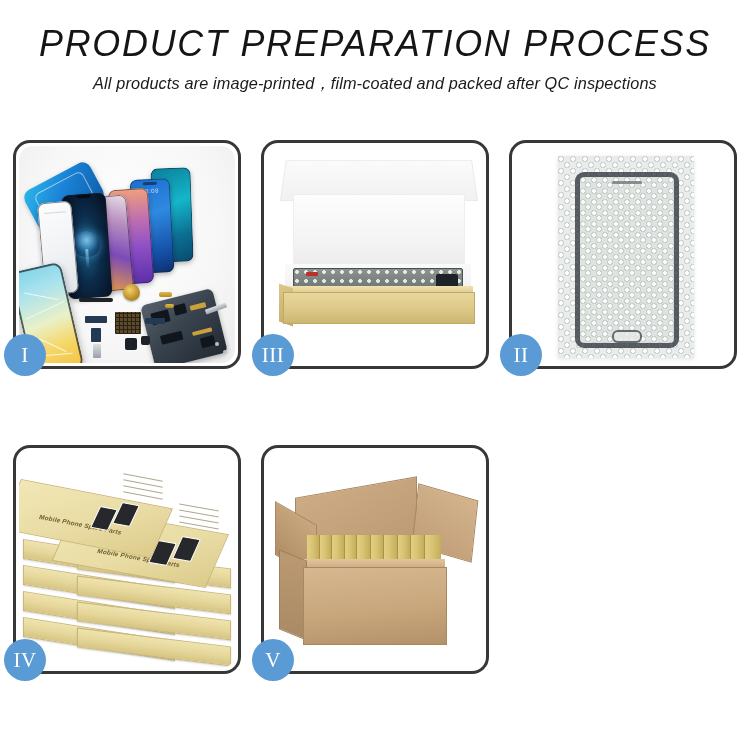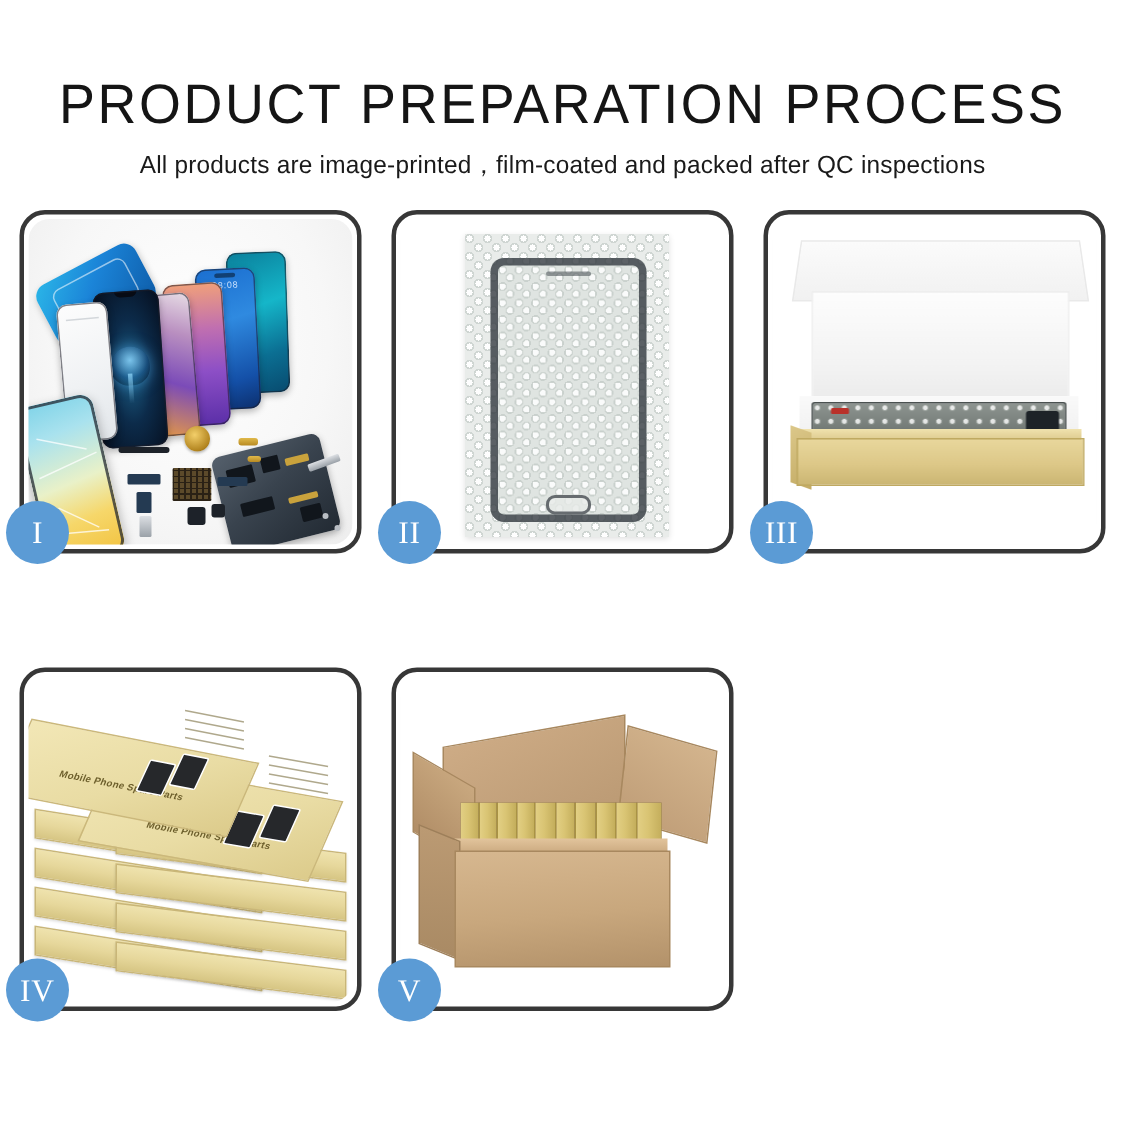--- a/index.html
+++ b/index.html
@@ -11,22 +11,23 @@
     width: 750px;
     height: 750px;
     font-family: "Liberation Sans", sans-serif;
     overflow: hidden;
     position: relative;
   }
 
   
   #header {
     width: 750px;
-    padding-top: 50px;
+    padding-top: 24px;
     text-align: center;
+    font-style: italic;
   }
   #page-title {
     font-family: "Liberation Sans", sans-serif;
     font-size: 37px;
     font-weight: 400;
     letter-spacing: 1.8px;
     color: #151515;
     line-height: 40px;
     white-space: nowrap;
     transform: scaleX(0.97);
@@ -477,45 +478,45 @@
       <div class="part part-silver" style="left:74px;top:198px;width:8px;height:14px;"></div>
       <div class="part part-silver" style="left:186px;top:160px;width:22px;height:5px;transform:rotate(-20deg);"></div>
       <div class="part part-screw" style="left:196px;top:196px;width:4px;height:4px;"></div>
       <div class="part part-screw" style="left:204px;top:204px;width:4px;height:4px;"></div>
     </div>
     <div class="badge">I</div>
   </div>
 
   <div class="panel">
     <div class="panel-media">
-      <div class="p2-bg"></div>
-      <div class="bubble-sheet"></div>
-      <div class="screen-outline">
-        <div class="speaker"></div>
-        <div class="home"></div>
-      </div>
-    </div>
-    <div class="badge">II</div>
-  </div>
-
-  <div class="panel">
-    <div class="panel-media">
       <div class="p3-bg"></div>
       <div class="box3-lidback"></div>
       <div class="box3-foam"></div>
       <div class="box3-inner"></div>
       <div class="box3-screen">
         <div class="redtag"></div>
         <div class="conn"></div>
       </div>
       <div class="box3-lip"></div>
       <div class="box3-side-l"></div>
       <div class="box3-front"></div>
     </div>
     <div class="badge">III</div>
+  </div>
+
+  <div class="panel">
+    <div class="panel-media">
+      <div class="p2-bg"></div>
+      <div class="bubble-sheet"></div>
+      <div class="screen-outline">
+        <div class="speaker"></div>
+        <div class="home"></div>
+      </div>
+    </div>
+    <div class="badge">II</div>
   </div>
 
   <div class="panel">
     <div class="panel-media">
       <div class="p4-bg"></div>
       <div class="stack">
 
         <div class="kbox" style="left:4px;top:178px;width:150px;height:18px;transform:skewY(9deg);"></div>
         <div class="kbox" style="left:4px;top:152px;width:150px;height:18px;transform:skewY(9deg);"></div>
         <div class="kbox" style="left:4px;top:126px;width:150px;height:18px;transform:skewY(9deg);"></div>

